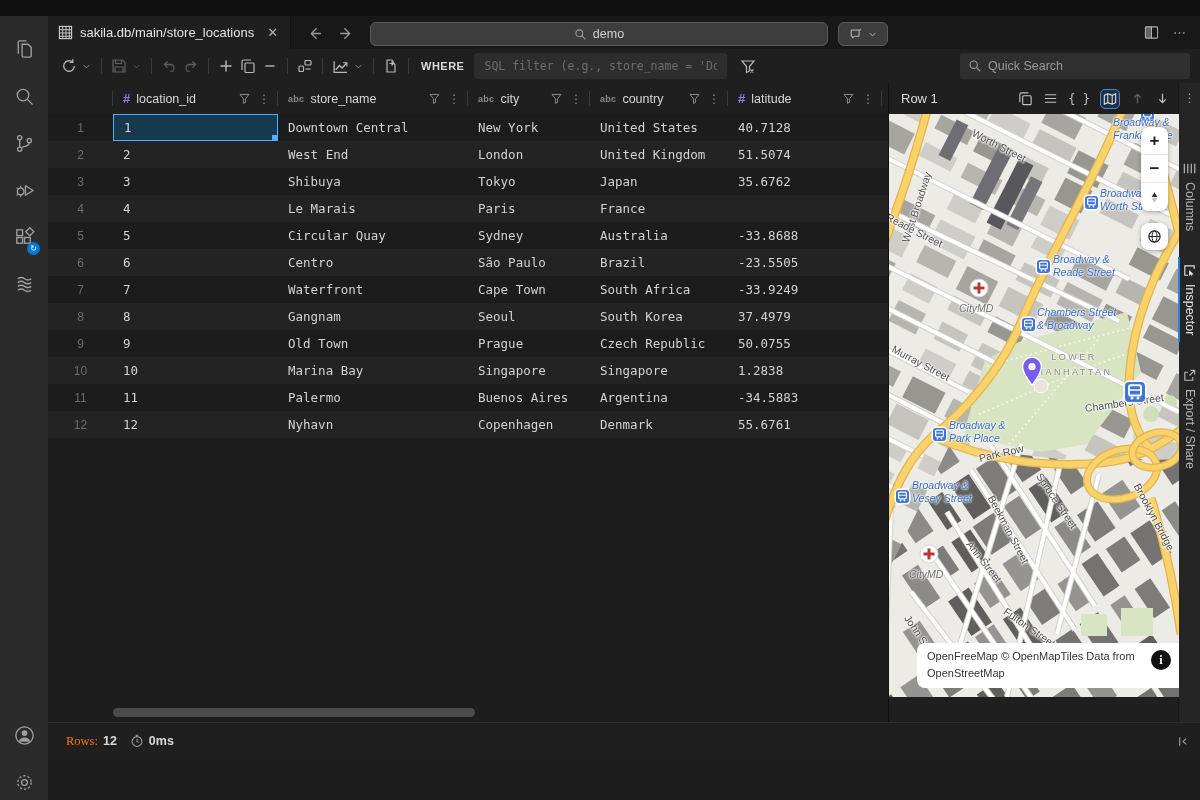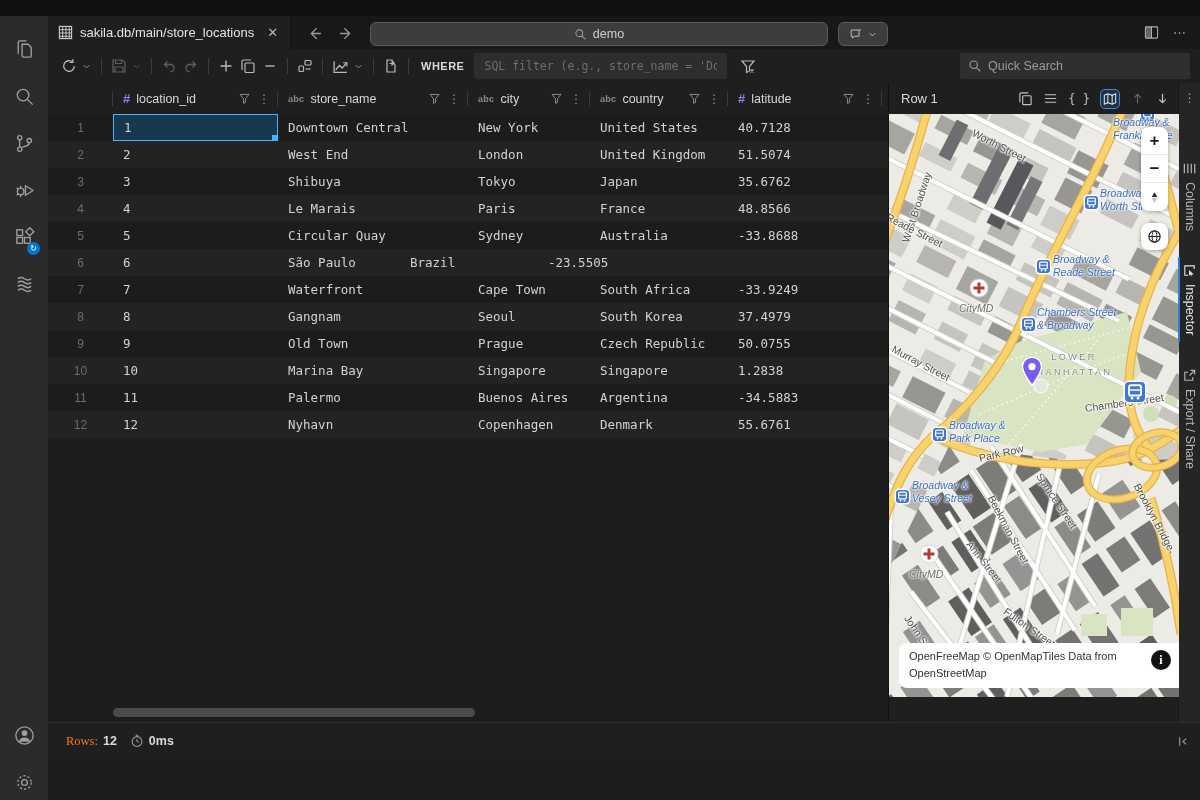--- a/index.html
+++ b/index.html
@@ -89,21 +89,21 @@
   .area-label { position:absolute; left:140px; top:236px; width:90px; text-align:center; font-size:9px;
     letter-spacing:2.5px; color:#8a8a8a; line-height:1.7; text-shadow:0 0 2px #fff,0 0 3px #fff; }
   .map-marker { position:absolute; width:22px; height:30px; transform:translate(-50%,-92%); }
   .map-zoom { position:absolute; right:11px; top:13px; width:27px; background:#fff; border-radius:8px;
     box-shadow:0 1px 4px rgba(0,0,0,.3); overflow:hidden; }
   .mz-btn { height:28px; display:flex; align-items:center; justify-content:center; color:#1c1c1c;
     font-size:17px; font-weight:bold; border-bottom:1px solid #e6e6e6; }
   .mz-btn:last-child { border-bottom:none; }
   .map-globe { position:absolute; right:11px; top:109px; width:27px; height:27px; background:#fff; border-radius:8px;
     box-shadow:0 1px 4px rgba(0,0,0,.3); display:flex; align-items:center; justify-content:center; color:#1c1c1c; }
-  .map-attr { position:absolute; left:10px; right:0; bottom:9px; background:#fff; border-radius:8px 0 0 8px;
+  .map-attr { position:absolute; left:28px; right:0; bottom:9px; background:#fff; border-radius:8px 0 0 8px;
     padding:5px 36px 6px 10px; font-size:11px; color:#333; line-height:1.55; }
   .map-attr-info { position:absolute; right:8px; top:7px; width:20px; height:20px; border-radius:50%; background:#111;
     color:#fff; display:flex; align-items:center; justify-content:center; font-size:12px; font-weight:bold; font-family:"Liberation Serif",serif; }
   .rp-fill { flex:1; background:#1f1f1f; }
   
   .side-strip { width:22px; flex:none; background:#252526; border-left:1px solid #171717; display:flex;
     flex-direction:column; align-items:center; }
   .strip-kebab { margin:8px 0 56px; color:#a0a0a0; font-size:12px; }
   .stab { position:relative; display:flex; flex-direction:column; align-items:center; gap:6px; margin-bottom:32px; color:#b5b5b5; }
   .stab .stlabel { writing-mode:vertical-rl; font-size:12.5px; white-space:nowrap; }
@@ -453,33 +453,33 @@
                 <div class="tcell" style="width: 122px;">Tokyo</div>
                 <div class="tcell" style="width: 138px;">Japan</div>
                 <div class="tcell" style="width: 154px;">35.6762</div>
               </div>
               <div class="trow even">
                 <div class="gutter">4</div>
                 <div class="tcell" style="width: 165px;">4</div>
                 <div class="tcell" style="width: 190px;">Le Marais</div>
                 <div class="tcell" style="width: 122px;">Paris</div>
                 <div class="tcell" style="width: 138px;">France</div>
-                <div class="tcell" style="width: 154px;">48.8566</div>
               </div>
               <div class="trow odd">
                 <div class="gutter">5</div>
                 <div class="tcell" style="width: 165px;">5</div>
                 <div class="tcell" style="width: 190px;">Circular Quay</div>
                 <div class="tcell" style="width: 122px;">Sydney</div>
                 <div class="tcell" style="width: 138px;">Australia</div>
                 <div class="tcell" style="width: 154px; text-align: center;">-33.8688</div>
               </div>
               <div class="trow even">
                 <div class="gutter">6</div>
                 <div class="tcell" style="width: 165px;">6</div>
+                <div class="tcell" style="width: 190px;">Centro</div>
                 <div class="tcell" style="width: 122px;">São Paulo</div>
                 <div class="tcell" style="width: 138px;">Brazil</div>
                 <div class="tcell" style="width: 154px;">-23.5505</div>
               </div>
               <div class="trow odd">
                 <div class="gutter">7</div>
                 <div class="tcell" style="width: 165px;">7</div>
                 <div class="tcell" style="width: 190px;">Waterfront</div>
                 <div class="tcell" style="width: 122px; text-align: center;">Cape Town</div>
                 <div class="tcell" style="width: 138px;">South Africa</div>

